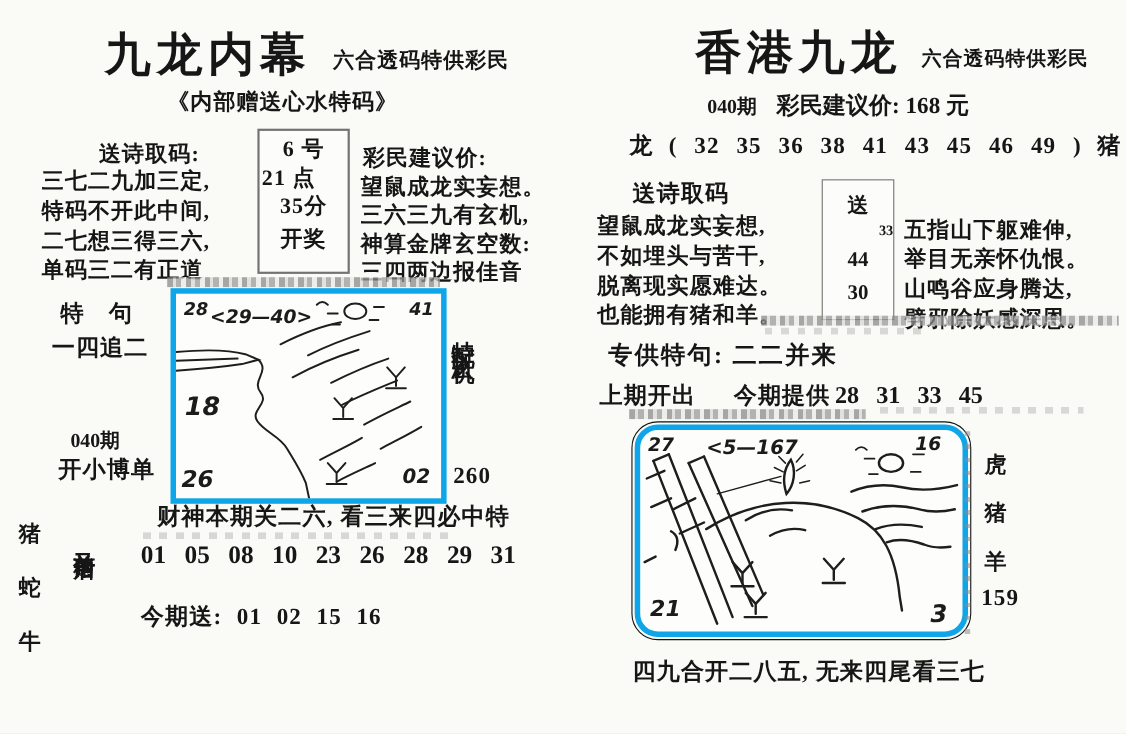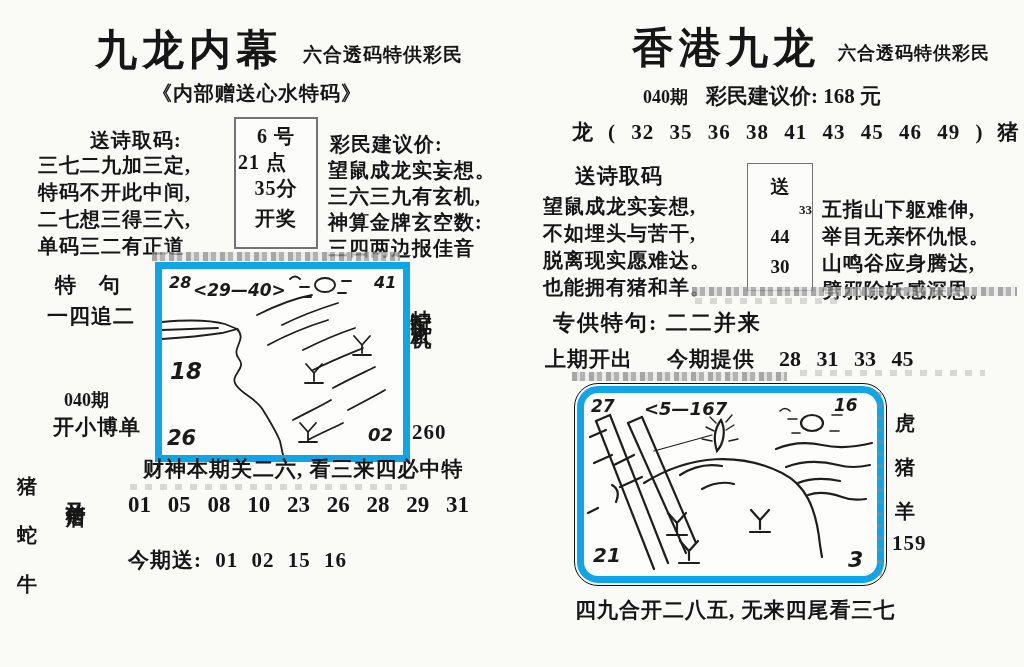--- a/index.html
+++ b/index.html
@@ -7,21 +7,21 @@
         font-family:"Liberation Serif","DejaVu Serif",serif;color:#161616;}
   .t{position:absolute;white-space:nowrap;}
   .b{font-weight:bold;}
   .title{font-size:42px;font-weight:900;letter-spacing:5px;}
   .sub{font-size:19px;font-weight:bold;letter-spacing:1px;}
   .p20{font-size:20px;font-weight:bold;letter-spacing:1px;line-height:26px;}
   .p21{font-size:21px;font-weight:bold;letter-spacing:1px;}
   .poem div{white-space:nowrap;}
   .vert{writing-mode:vertical-rl;text-orientation:upright;}
   .box{position:absolute;border:2px solid #737373;background:#fcfcfa;}
-  .mapbox{position:absolute;border:7px solid #0ea5e9;background:#fdfdfb;}
+  .mapbox{position:absolute;border:5px solid #0ea5e9;background:#fdfdfb;}
   .dbl{outline:1px solid #111;outline-offset:2px;}
   .hand{font-family:"DejaVu Sans",sans-serif;font-style:italic;font-weight:600;fill:#1b1b1b;}
   svg{display:block;}
   .strip{position:absolute;height:9px;opacity:.75;
      background:repeating-linear-gradient(90deg,#8a8a8a 0 5px,#d8d8d8 5px 8px,#9a9a9a 8px 13px,#e9e9e9 13px 17px);}
   .strip.light{opacity:.5;height:6px;
      background:repeating-linear-gradient(90deg,#b5b5b5 0 7px,transparent 7px 15px);}
   .dotcol{position:absolute;width:5px;opacity:.55;
      background:repeating-linear-gradient(180deg,#8c8c8c 0 4px,transparent 4px 12px);}
   .zcol{position:absolute;display:flex;flex-direction:column;}
@@ -148,21 +148,21 @@
   </div>
 
   <div class="strip" style="left:692px;top:287px;width:325px;"></div>
   <div class="strip light" style="left:695px;top:298px;width:145px;"></div>
 
   <div class="t" style="left:553px;top:308px;font-size:22px;font-weight:bold;letter-spacing:2px;">专供特句: 二二并来</div>
 
   <div class="t" style="left:545px;top:345px;">
     <span class="p21">上期开出</span>
     <span class="p21" style="margin-left:30px;">今期提供</span>
-    <span class="b" style="font-size:22px;margin-left:20px;word-spacing:10px;">28 31 33 45</span>
+    <span class="b" style="font-size:22px;margin-left:0;word-spacing:10px;">28 31 33 45</span>
   </div>
 
   <div class="strip" style="left:572px;top:372px;width:215px;"></div>
   <div class="strip light" style="left:800px;top:370px;width:185px;"></div>
 
   <div class="mapbox dbl" style="left:577px;top:386px;width:293px;height:183px;border-radius:21px;">
     <svg width="293" height="183" viewBox="0 0 293 183">
       <g stroke="#1e1e1e" stroke-width="2.2" fill="none" stroke-linecap="round">
         <path d="M12 28 L70 176"></path>
         <path d="M26 22 L84 170"></path>

